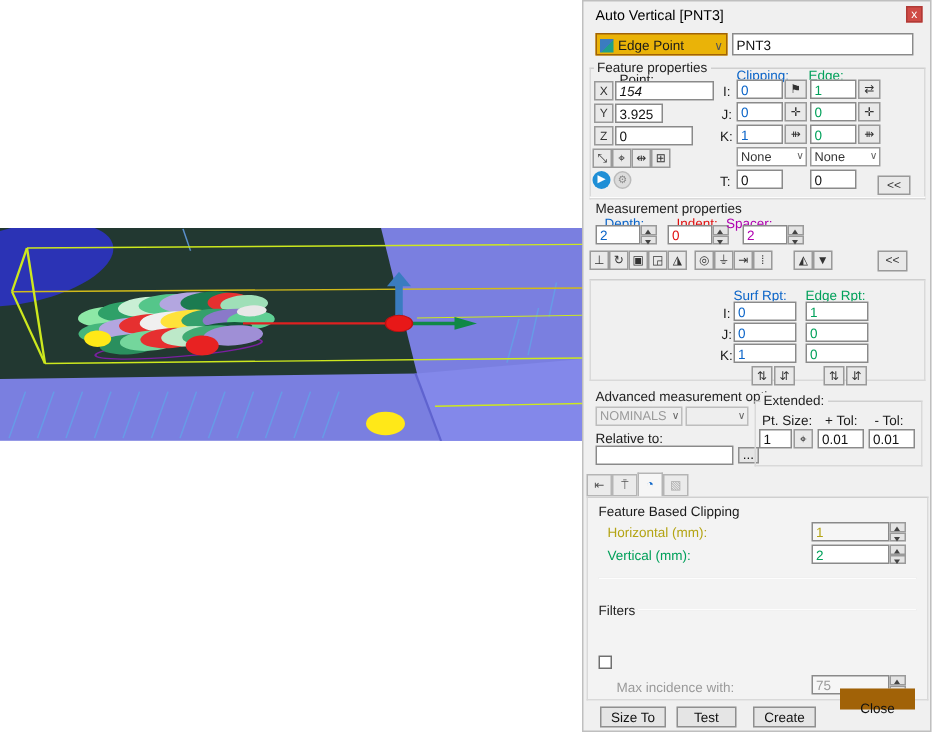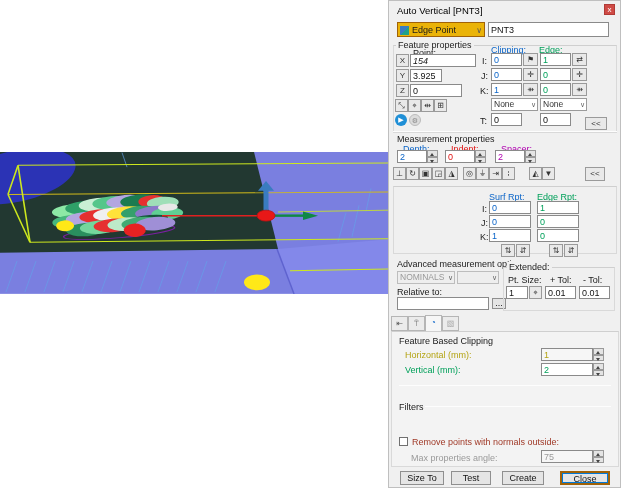--- a/index.html
+++ b/index.html
@@ -203,21 +203,21 @@
   <span class="spin" style="left:38px;top:149px;height:13px">
       <b class="u"></b>
       <b class="d"></b>
     </span>
   <div class="lbl red" style="left:62px;top:143px">Indent:</div>
   <input class="tin red" style="left: 56px; top: 149px; width: 30px;" value="0">
   <span class="spin" style="left:86px;top:149px;height:13px">
       <b class="u"></b>
       <b class="d"></b>
     </span>
-  <div class="lbl purple" style="left:112px;top:143px">Spacer:</div>
+  <div class="lbl purple" style="left:95px;top:143px">Spacer:</div>
   <input class="tin purple" style="left: 106px; top: 149px; width: 30px;" value="2">
   <span class="spin" style="left:136px;top:149px;height:13px">
       <b class="u"></b>
       <b class="d"></b>
     </span>
 
   <b class="ibtn" style="left:4px;top:166px">⊥</b>
   <b class="ibtn" style="left:17px;top:166px">↻</b>
   <b class="ibtn" style="left:30px;top:166px">▣</b>
   <b class="ibtn" style="left:43px;top:166px">◲</b>
@@ -286,25 +286,24 @@
       <b class="u"></b>
       <b class="d"></b>
     </span>
 
   <div class="hr" style="left:10px;top:384px;width:212px"></div>
 
   <div class="grplbl" style="left:8px;top:401px;background:#f3f3f3">Filters</div>
   <div class="hr" style="left:36px;top:405px;width:186px"></div>
 
   <span class="cb" style="left:10px;top:436px"></span>
-  <div class="lbl maroon" style="left:23px;top:436px">Remove points with normals outside:</div>
-  <div class="lbl gray" style="left:22px;top:452px">Max properties angle:</div>
+  <div class="lbl gray" style="left:22px;top:452px">Max incidence with:</div>
   <input class="tin gray" style="left: 152px; top: 449px; width: 52px; background: rgb(246, 246, 246);" value="75">
   <span class="spin" style="left:204px;top:449px;height:13px">
       <b class="u"></b>
       <b class="d"></b>
     </span>
 
   <div class="btn" style="left:11px;top:470px;width:44px">Size To</div>
   <div class="btn" style="left:62px;top:470px;width:40px">Test</div>
   <div class="btn" style="left:113px;top:470px;width:42px">Create</div>
-  <div class="btn" style="left:171px;top:470px;width:50px;border:2px solid #a16207;box-shadow:0 0 0 1px #0078d7 inset">Close</div>
+  <div class="btn" style="left:171px;top:458px;width:50px;border:7px solid #a16207;box-shadow:0 0 0 1px #0078d7 inset">Close</div>
 </div>
 
 </body></html>

